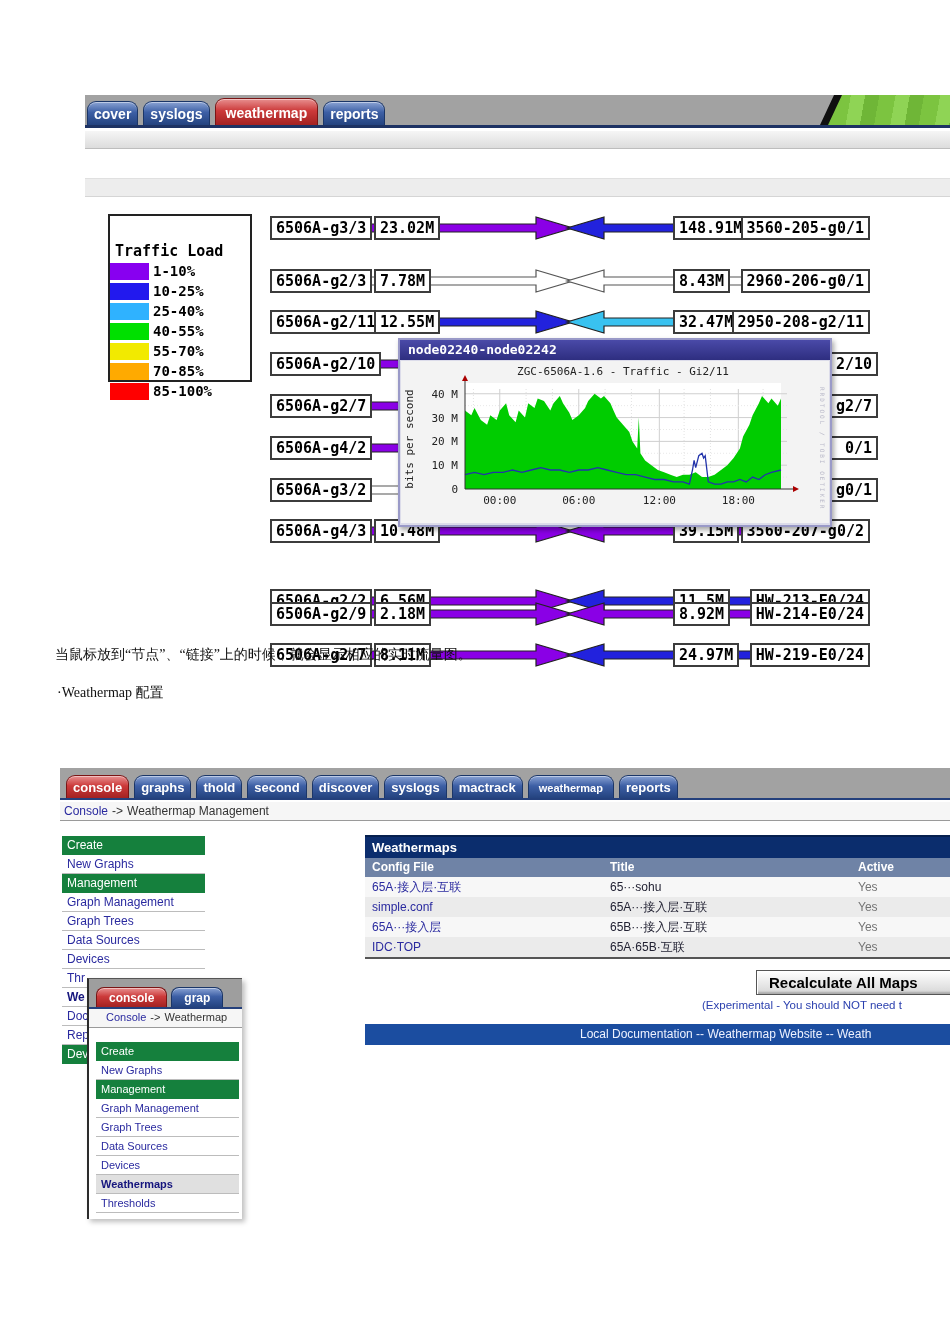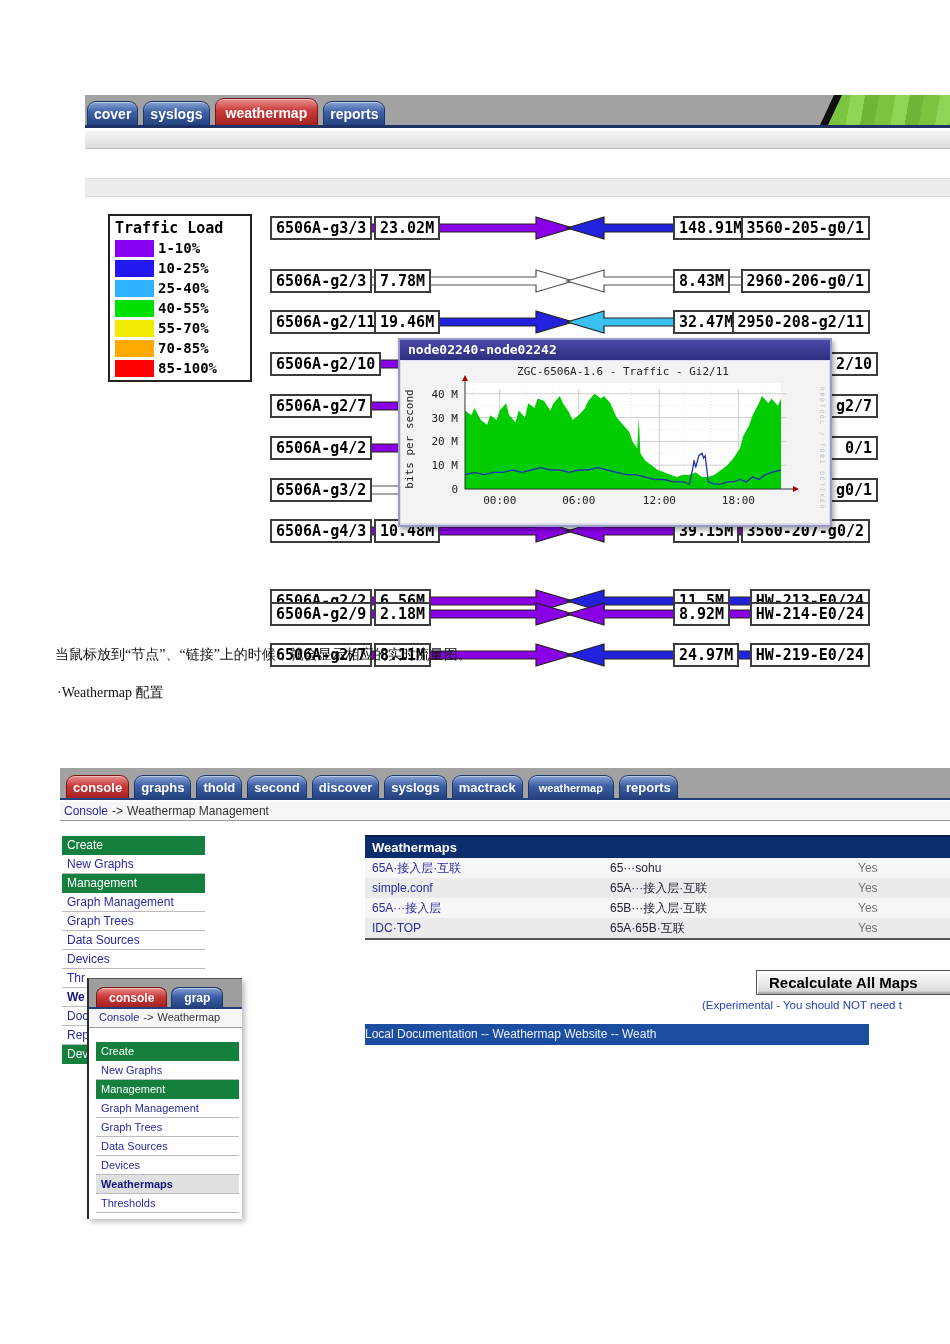--- a/index.html
+++ b/index.html
@@ -24,22 +24,22 @@
         background:repeating-linear-gradient(100deg,#7cc440 0 16px,#8fd455 16px 30px,#6fb637 30px 44px);
         clip-path:polygon(38px 100%,52px 0,100% 0,100% 100%);}
   #logo .edge{position:absolute;inset:0;background:#101010;clip-path:polygon(30px 100%,44px 0,54px 0,40px 100%);}
   .band{position:absolute;left:85px;width:865px;}
   #band1{top:131px;height:17px;background:linear-gradient(#f6f6f6,#dcdcdc);border-bottom:1px solid #bdbdbd;}
   #band2{top:178px;height:17px;background:#ededed;border-top:1px solid #e0e0e0;border-bottom:1px solid #d5d5d5;}
 
   .legend{position:absolute;left:108px;top:214px;width:144px;height:168px;background:#fff;
           border:2px solid #222;box-sizing:border-box;z-index:1;
           font-family:"DejaVu Sans Mono",monospace;}
-  .legend-title{font-weight:bold;font-size:15px;padding:3px 12px 1px 5px;}
-  .lrow{display:flex;align-items:center;height:20px;padding-left:5px;}
+  .legend-title{font-weight:bold;font-size:15px;padding:3px 12px 1px 5px;margin-top:23px;}
+  .lrow{display:flex;align-items:center;height:20px;}
   .lsw{width:39px;height:17px;margin-right:4px;flex:none;}
   .llabel{font-weight:bold;font-size:14px;}
 
   .wrow{position:absolute;left:270px;width:600px;height:34px;z-index:1;}
   .wrow svg{position:absolute;left:0;top:0;}
   .nbox,.vbox{position:absolute;background:#fff;border:2px solid #3c3c3c;
       font-family:"DejaVu Sans Mono",monospace;font-weight:bold;font-size:15px;
       padding:0 4px;line-height:20px;top:50%;transform:translateY(-50%);white-space:nowrap;}
   .nbox.l{left:0;}
   .nbox.r{right:0;}
@@ -85,33 +85,33 @@
   .ct-t{color:#223;padding-left:7px;}
   .ct-yes{color:#737373;padding-left:7px;}
 
   .recalc{position:absolute;left:756px;top:970px;width:200px;height:25px;
           background:linear-gradient(#ffffff,#d6d6d6);border:1px solid #555;border-right:none;
           box-shadow:inset 1px 1px 0 #fff,inset -2px -2px 2px #aaa;
           font-weight:bold;font-size:15px;line-height:23px;padding-left:12px;
           white-space:nowrap;overflow:hidden;z-index:2;box-sizing:border-box;}
   .expnote{position:absolute;left:702px;top:999px;width:248px;color:#2a3fae;font-size:11.5px;
            white-space:nowrap;overflow:hidden;z-index:2;}
-  .docbar{position:absolute;left:365px;top:1024px;width:504px;height:21px;background:#1b4da0;
-          color:#eef2ff;font-size:12px;line-height:21px;white-space:nowrap;
+  .docbar{position:absolute;left:365px;top:1024px;width:585px;height:21px;background:#1b4da0;
+          color:#eef2ff;font-size:12px;line-height:21px;padding-left:215px;white-space:nowrap;
           overflow:hidden;box-sizing:border-box;z-index:2;}
 
   
   .shot3{position:absolute;left:87px;top:978px;width:153px;height:240px;background:#fff;
          border-left:2px solid #2c2c2c;border-top:1px solid #555;
          box-shadow:3px 3px 5px rgba(0,0,0,.25);z-index:8;overflow:hidden;}
   #s3-tabbar{position:relative;width:100%;height:30px;background:#9e9e9e;display:flex;align-items:flex-end;
          padding-left:7px;border-bottom:2px solid #24407c;box-sizing:border-box;}
   .shot3 .tab{font-size:12px;padding:3px 12px 2px;margin-right:4px;border-radius:8px 8px 0 0;}
   #s3-crumb{height:18px;background:#f6f6f6;border-bottom:1px solid #9a9a9a;font-size:11px;line-height:17px;
-         padding-left:10px;white-space:nowrap;overflow:hidden;}
+         padding-left:17px;white-space:nowrap;overflow:hidden;}
   #s3-sidebar{margin:14px 0 0 7px;width:143px;font-size:11px;}
 </style>
 </head>
 <body>
 
 <section id="shot1">
   <div id="s1-tabbar" class="tabstrip">
     <div id="s1-tabs" style="display:flex;align-items:flex-end;">
         <div class="tab">cover</div>
         <div class="tab">syslogs</div>
@@ -180,21 +180,21 @@
         <span class="vbox lv">7.78M</span>
         <span class="vbox rv">8.43M</span>
         <span class="nbox r">2960-206-g0/1</span>
       </div>
       <div class="wrow" style="top: 305px;">
         <svg width="600" height="34">
           <polygon points="92,13 266,13 266,6 303,17 266,28 266,21 92,21" fill="#2222dd" stroke="#222" stroke-width="1.2"></polygon>
           <polygon points="508,21 334,21 334,28 297,17 334,6 334,13 508,13" fill="#39c2f0" stroke="#222" stroke-width="1.2"></polygon>
         </svg>
         <span class="nbox l">6506A-g2/11</span>
-        <span class="vbox lv">19.46M</span>
+        <span class="vbox lv">12.55M</span>
         <span class="vbox rv">32.47M</span>
         <span class="nbox r">2950-208-g2/11</span>
       </div>
       <div class="wrow" style="top: 347px;">
         <svg width="600" height="34">
           <polygon points="92,13 164,13 164,21 92,21" fill="#8a00e6" stroke="#222" stroke-width="1.2"></polygon>
         </svg>
         <span class="nbox l">6506A-g2/10</span>
         <span class="nbox frag">2/10</span>
       </div>
@@ -338,20 +338,25 @@
       <div class="sb-item sb-l">Devices</div>
       <div class="sb-item sb-l">Thr</div>
       <div class="sb-item sb-l sb-b">We</div>
       <div class="sb-item sb-l">Doc</div>
       <div class="sb-item sb-l">Rep</div>
       <div class="sb-item sb-h">Dev</div>
     </div>
 
   <div class="ctable">
     <div class="ct-title">Weathermaps</div>
+    <div class="ct-head">
+      <span>Config File</span>
+      <span>Title</span>
+      <span>Active</span>
+    </div>
     <div id="ct-rows">
         <div class="ct-row">
           <span class="ct-cfg">65A·接入层·互联</span>
           <span class="ct-t">65···sohu</span>
           <span class="ct-yes">Yes</span>
         </div>
         <div class="ct-row">
           <span class="ct-cfg">simple.conf</span>
           <span class="ct-t">65A···接入层·互联</span>
           <span class="ct-yes">Yes</span>

